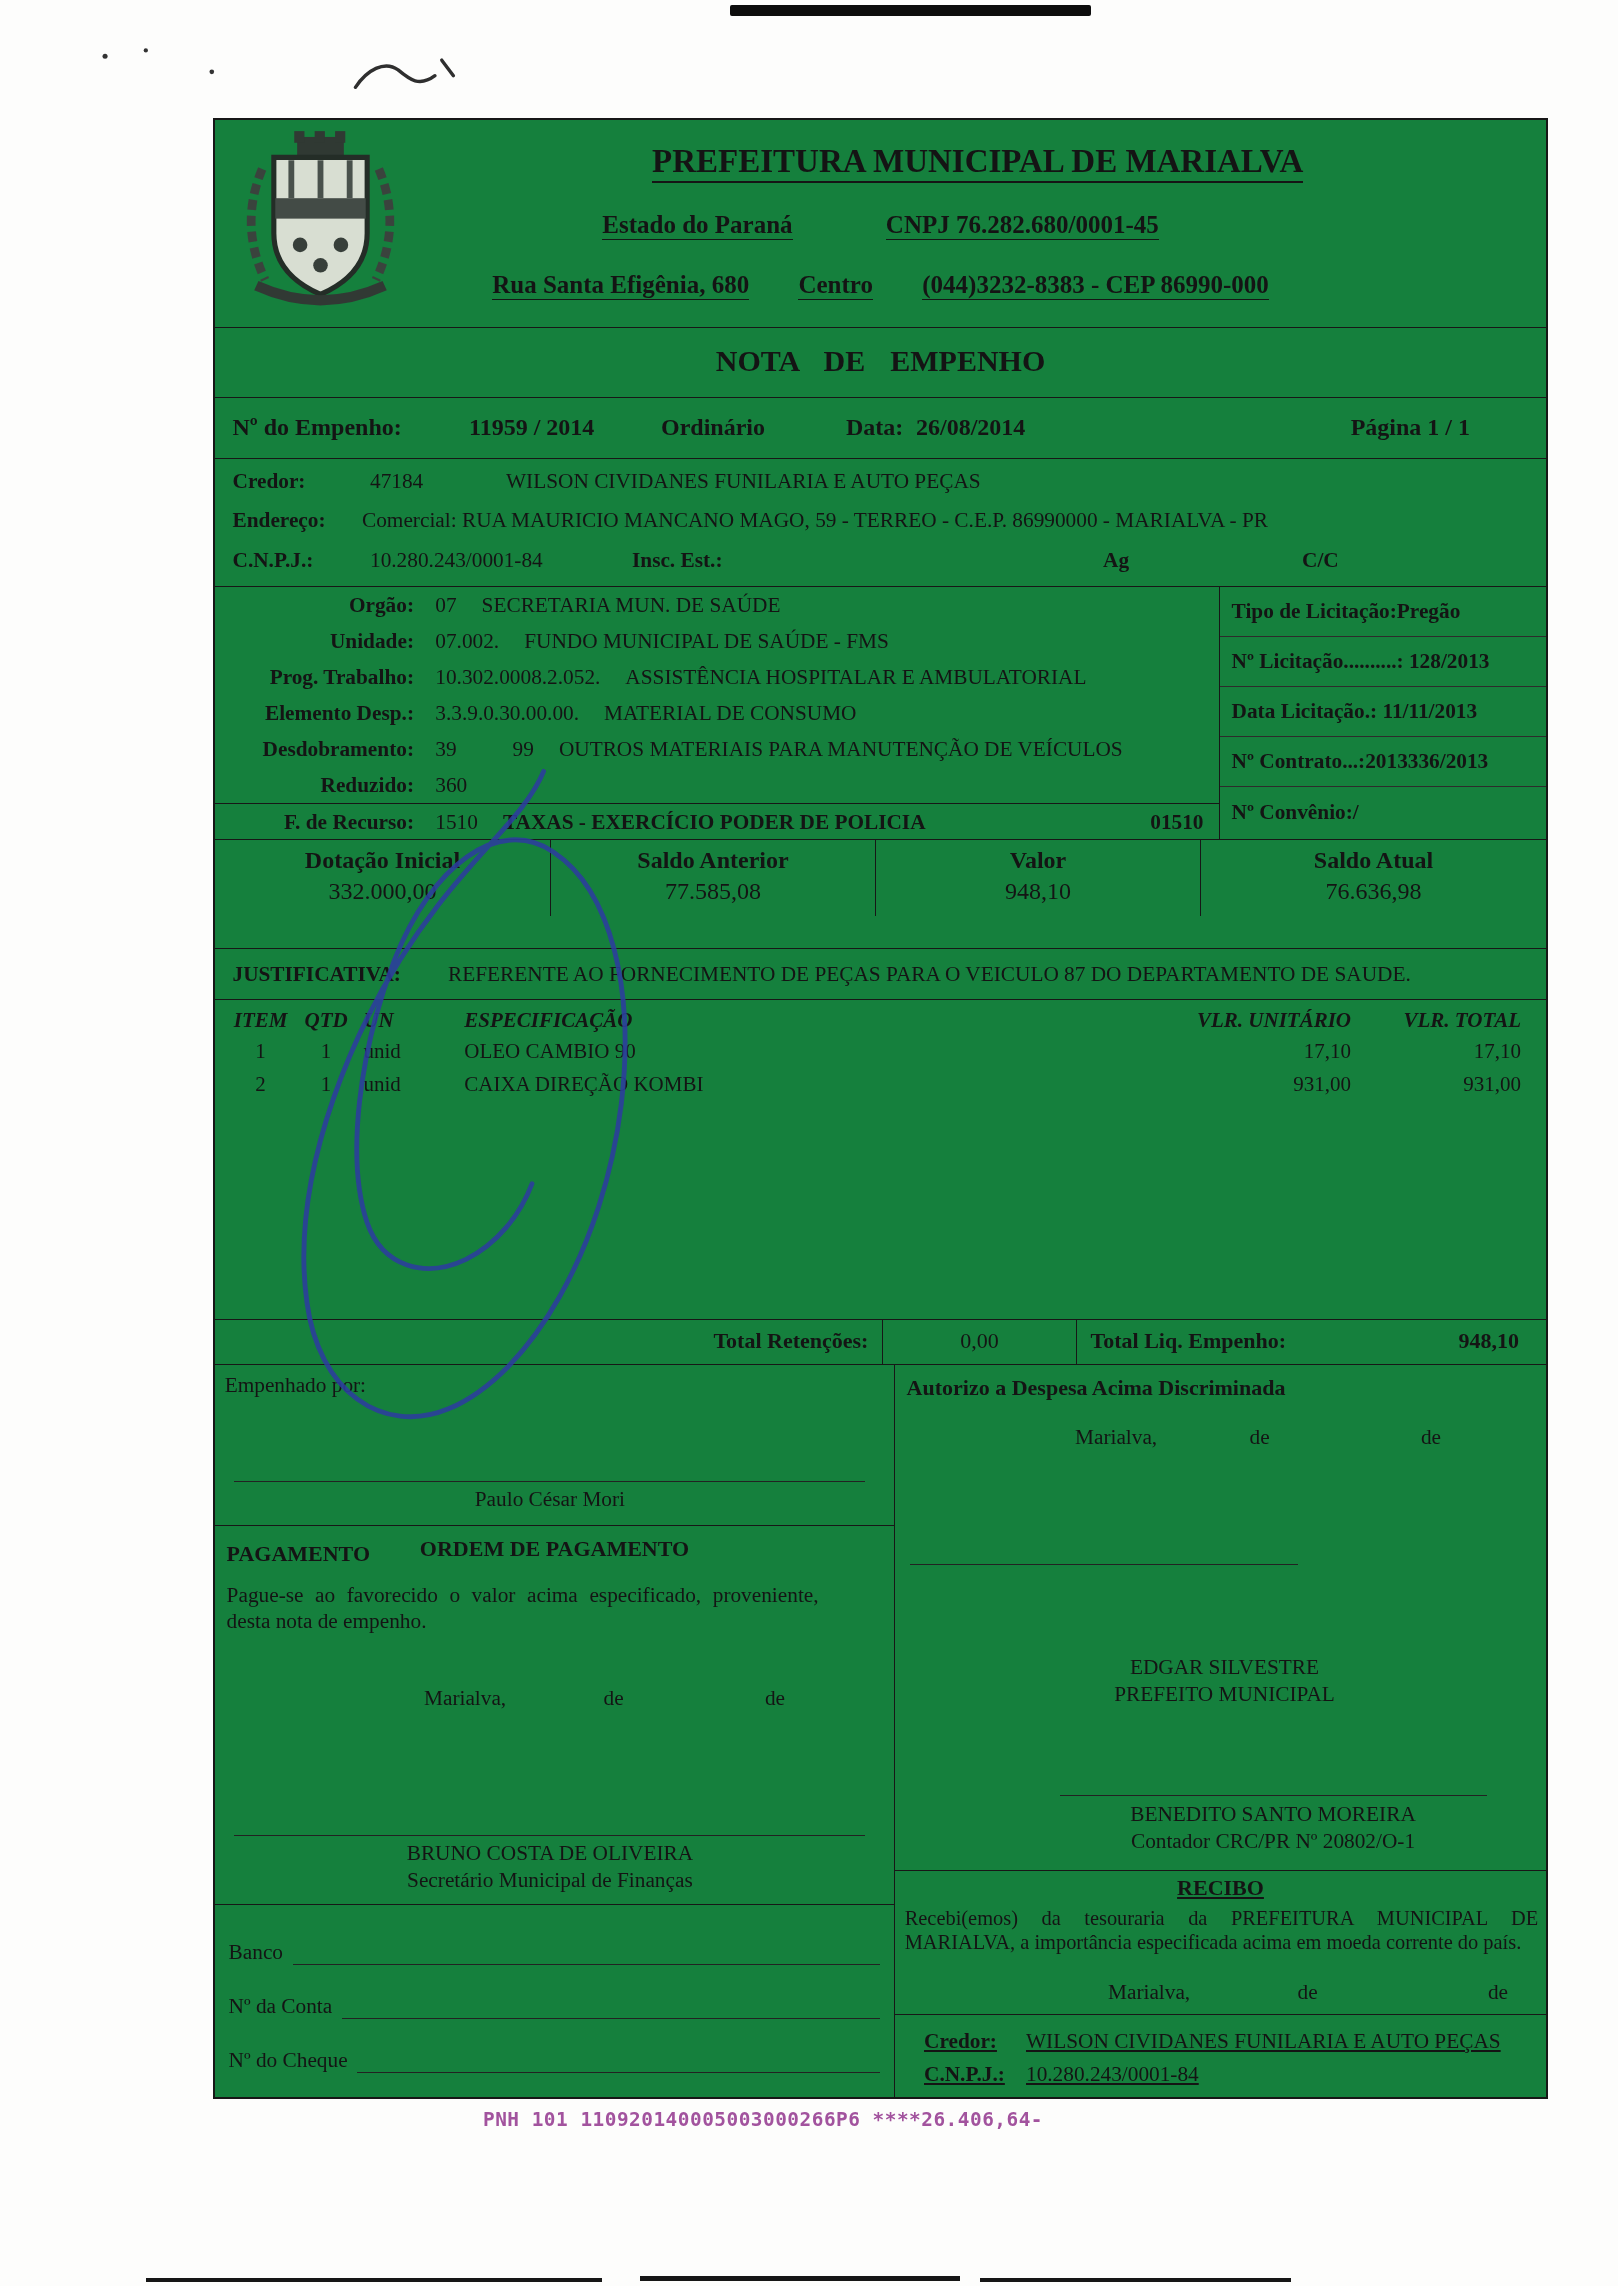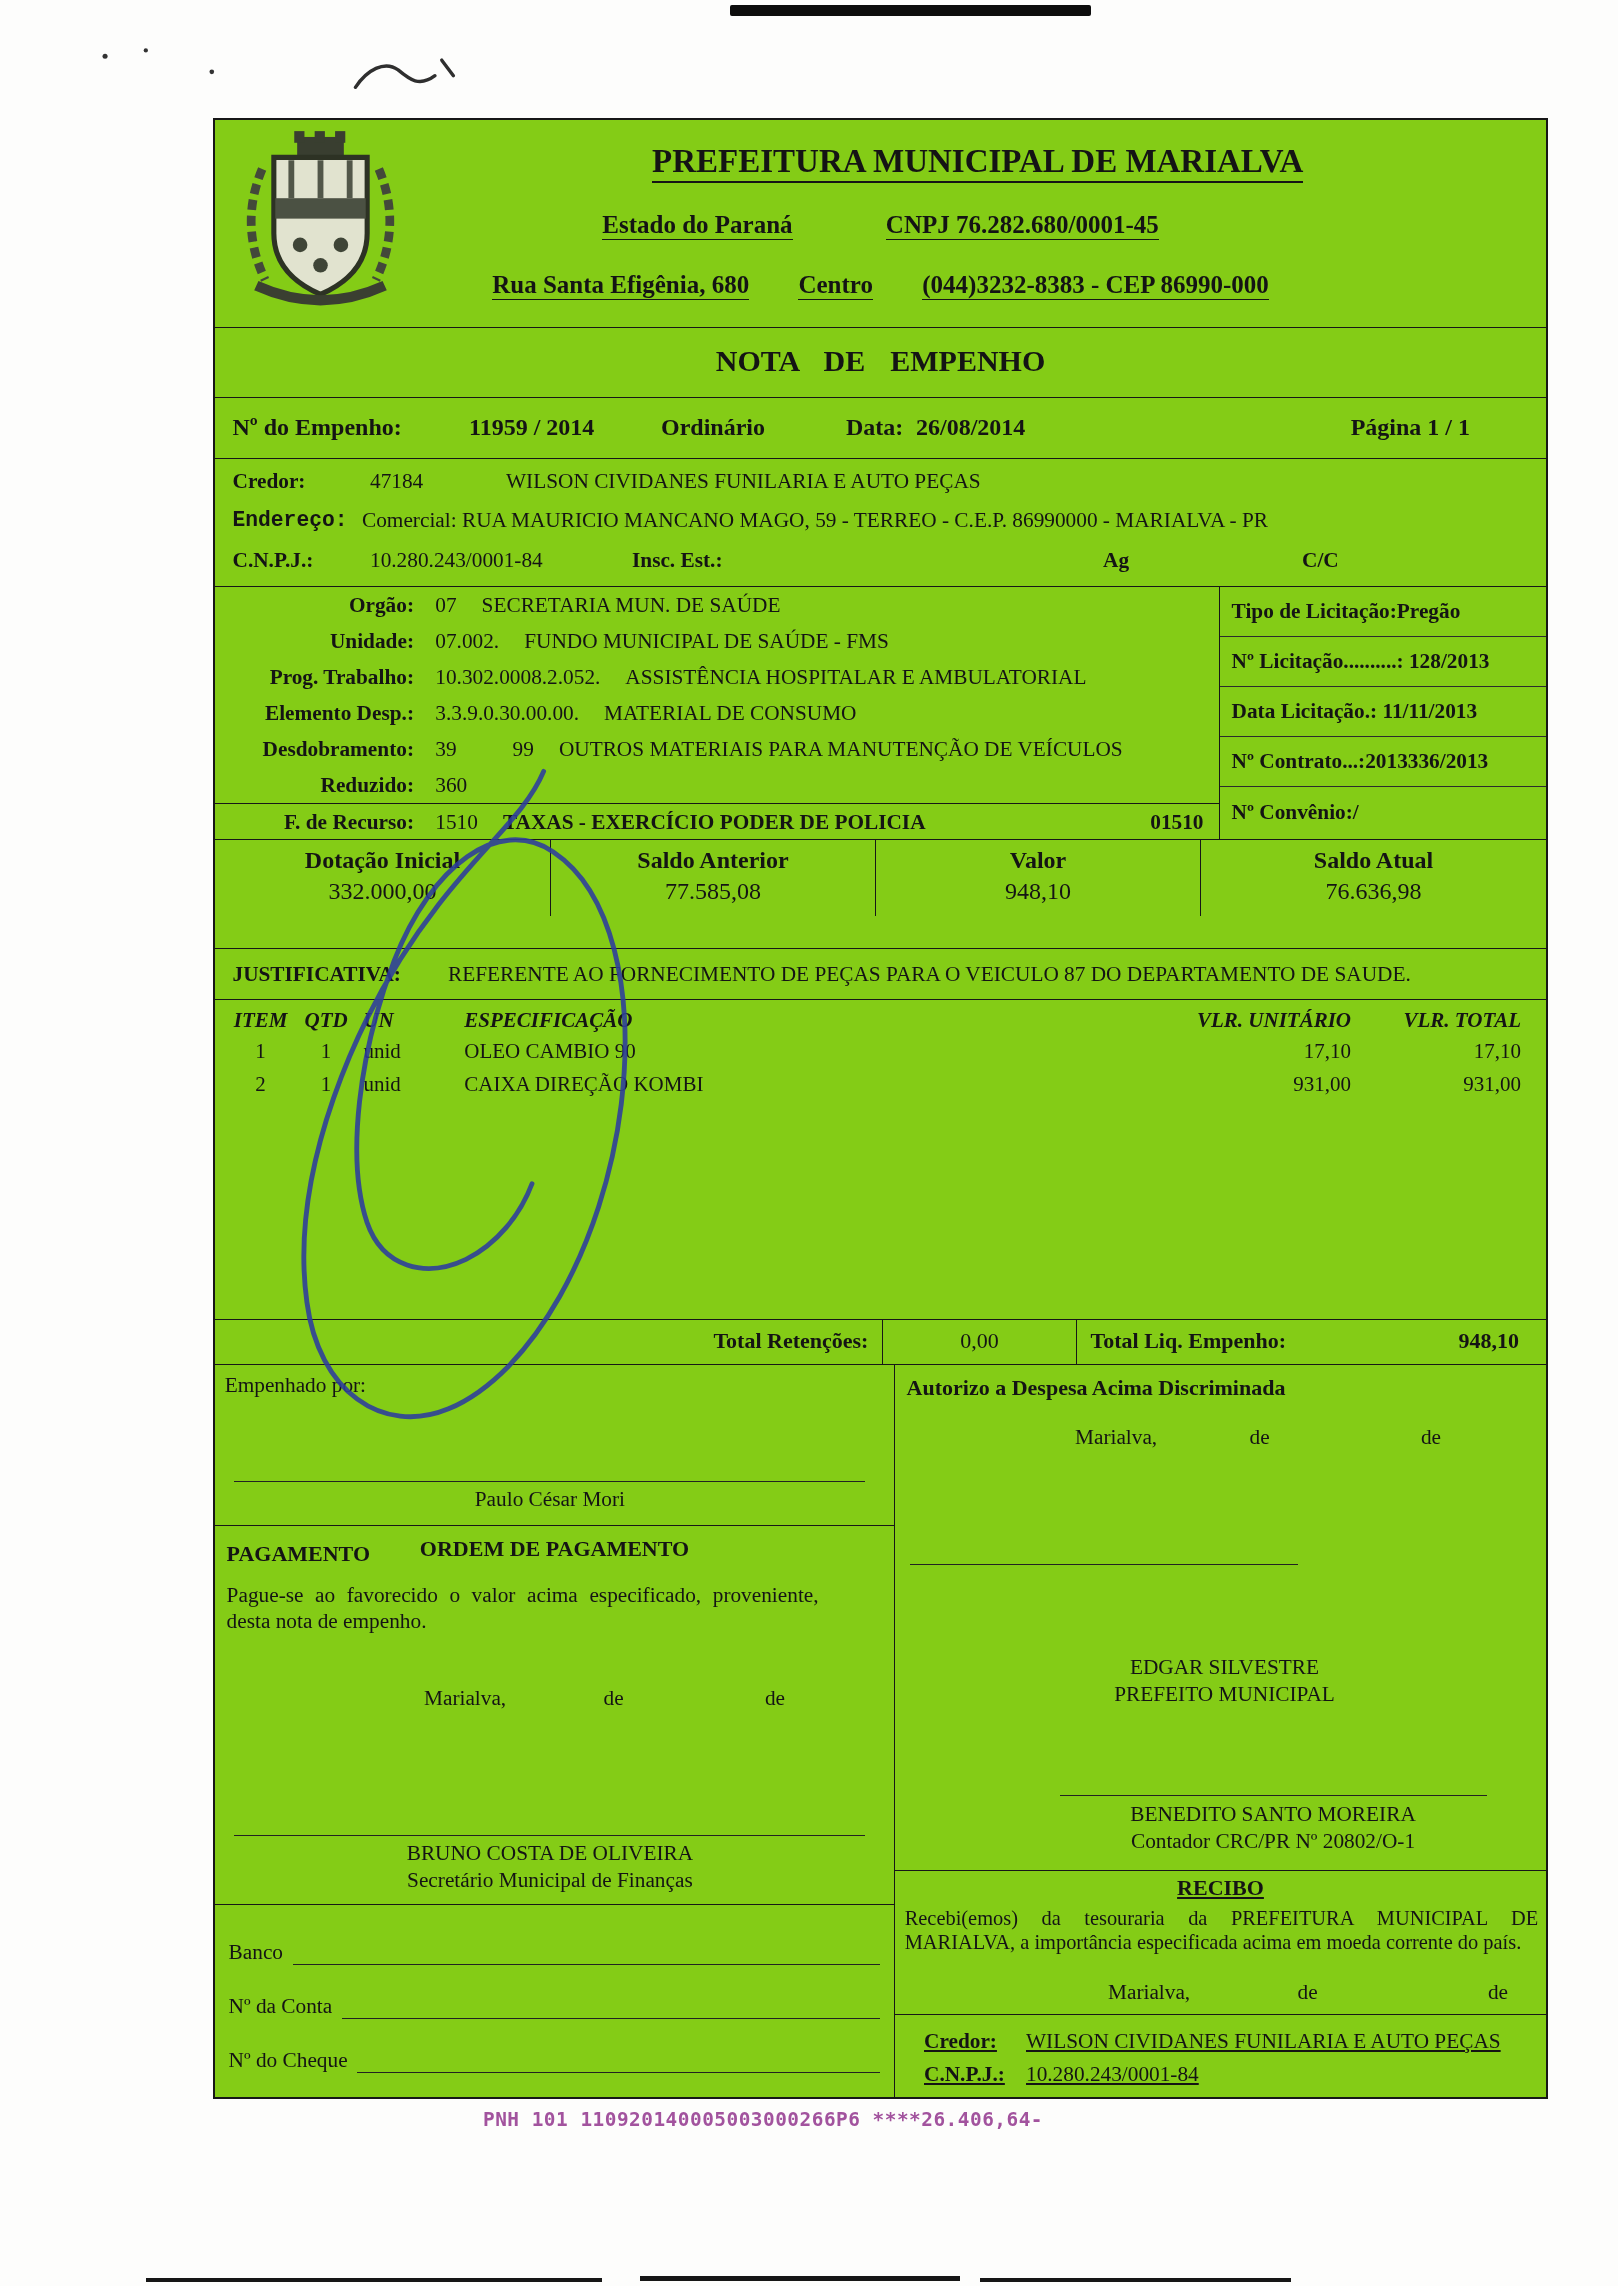--- a/index.html
+++ b/index.html
@@ -1,19 +1,19 @@
 <!DOCTYPE html>
 <html><head>
 <meta charset="utf-8">
 <style>
   * { margin:0; padding:0; box-sizing:border-box; }
   html,body { background:#f4f4f2; }
   body { font-family:"Liberation Serif","DejaVu Serif",serif; color:#141414; }
   .page { position:relative; width:1619px; height:2286px; background:#fdfdfc; overflow:hidden; margin:0 auto; }
-  .form { position:absolute; left:213px; top:118px; width:1335px; border:2.9px solid #171717; background:#84cc16; }
+  .form { position:absolute; left:213px; top:118px; width:1335px; border:2.9px solid #171717; background:#15803d; }
   .sec { position:relative; border-top:1.9px solid #171717; }
   .sec.first { border-top:none; }
   .abs { position:absolute; }
   .b { font-weight:bold; }
   .u { border-bottom:1.9px solid #151515; padding-bottom:1px; }
   .ctr { text-align:center; }
 
   
   .sec-header { height:207px; }
   .crest { position:absolute; left:17.5px; top:7.8px; width:175px; height:190px; }
@@ -151,21 +151,21 @@
       <span class="abs" style="left:446px;">Ordinário</span>
       <span class="abs" style="left:631px;">Data:</span>
       <span class="abs" style="left:701px;">26/08/2014</span>
       <span class="abs" style="right:76px;">Página 1 / 1</span>
     </div>
 
     <div class="sec sec-credor">
       <span class="abs b" style="left:17.5px;top:9.7px;">Credor:</span>
       <span class="abs" style="left:155px;top:9.7px;">47184</span>
       <span class="abs" style="left:291px;top:9.7px;">WILSON CIVIDANES FUNILARIA E AUTO PEÇAS</span>
-      <span class="abs b" style="left:17.5px;top:49px;font-family:Liberation Mono, monospace;">Endereço:</span>
+      <span class="abs b" style="left:17.5px;top:49px;">Endereço:</span>
       <span class="abs" style="left:147px;top:49px;">Comercial: RUA MAURICIO MANCANO MAGO, 59 - TERREO - C.E.P. 86990000 - MARIALVA - PR</span>
       <span class="abs b" style="left:17.5px;top:89px;">C.N.P.J.:</span>
       <span class="abs" style="left:155px;top:89px;">10.280.243/0001-84</span>
       <span class="abs b" style="left:417px;top:89px;">Insc. Est.:</span>
       <span class="abs b" style="left:888px;top:89px;">Ag</span>
       <span class="abs b" style="left:1087px;top:89px;">C/C</span>
     </div>
 
     <div class="sec sec-budget">
       <div class="bud-left">

